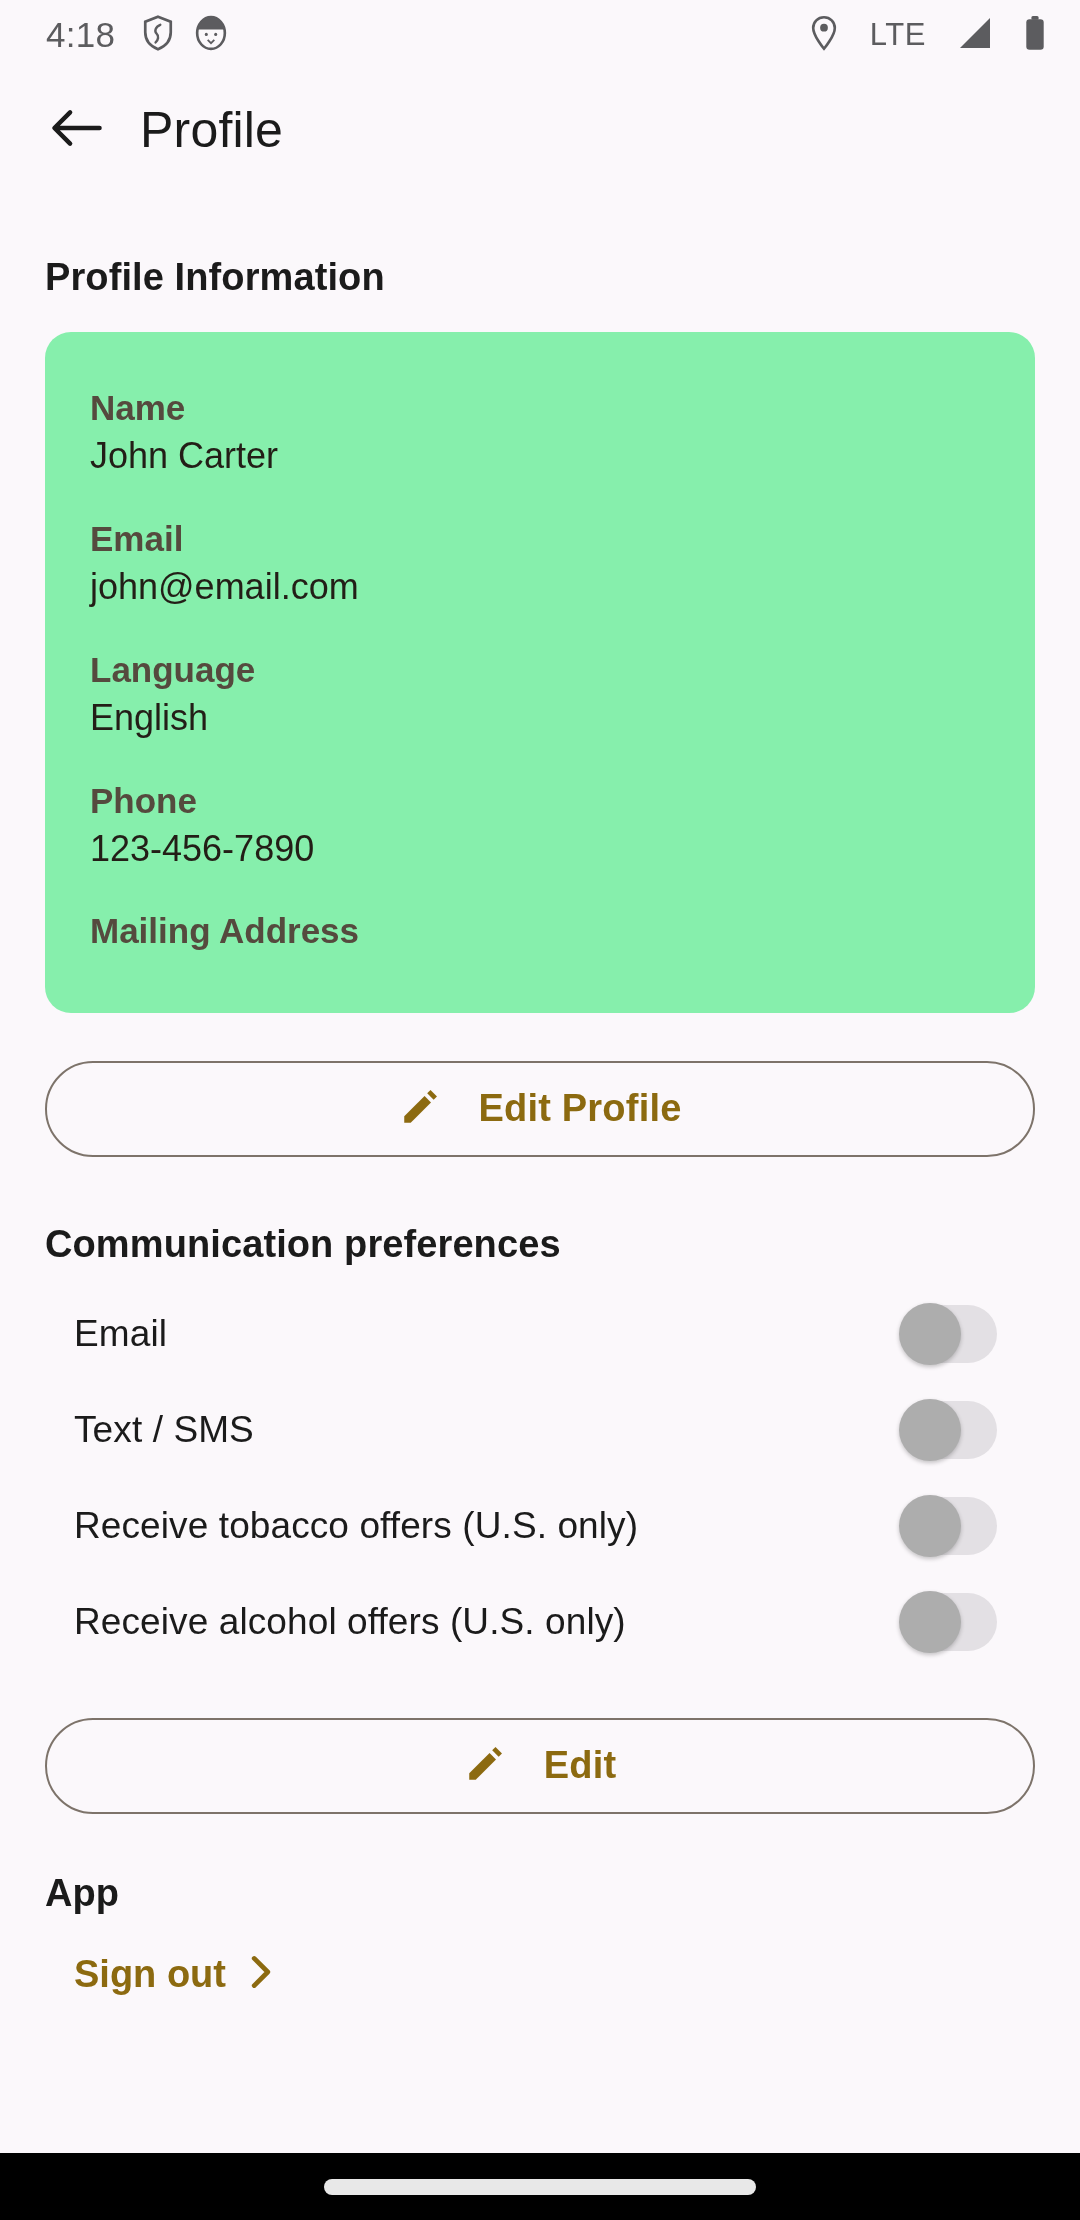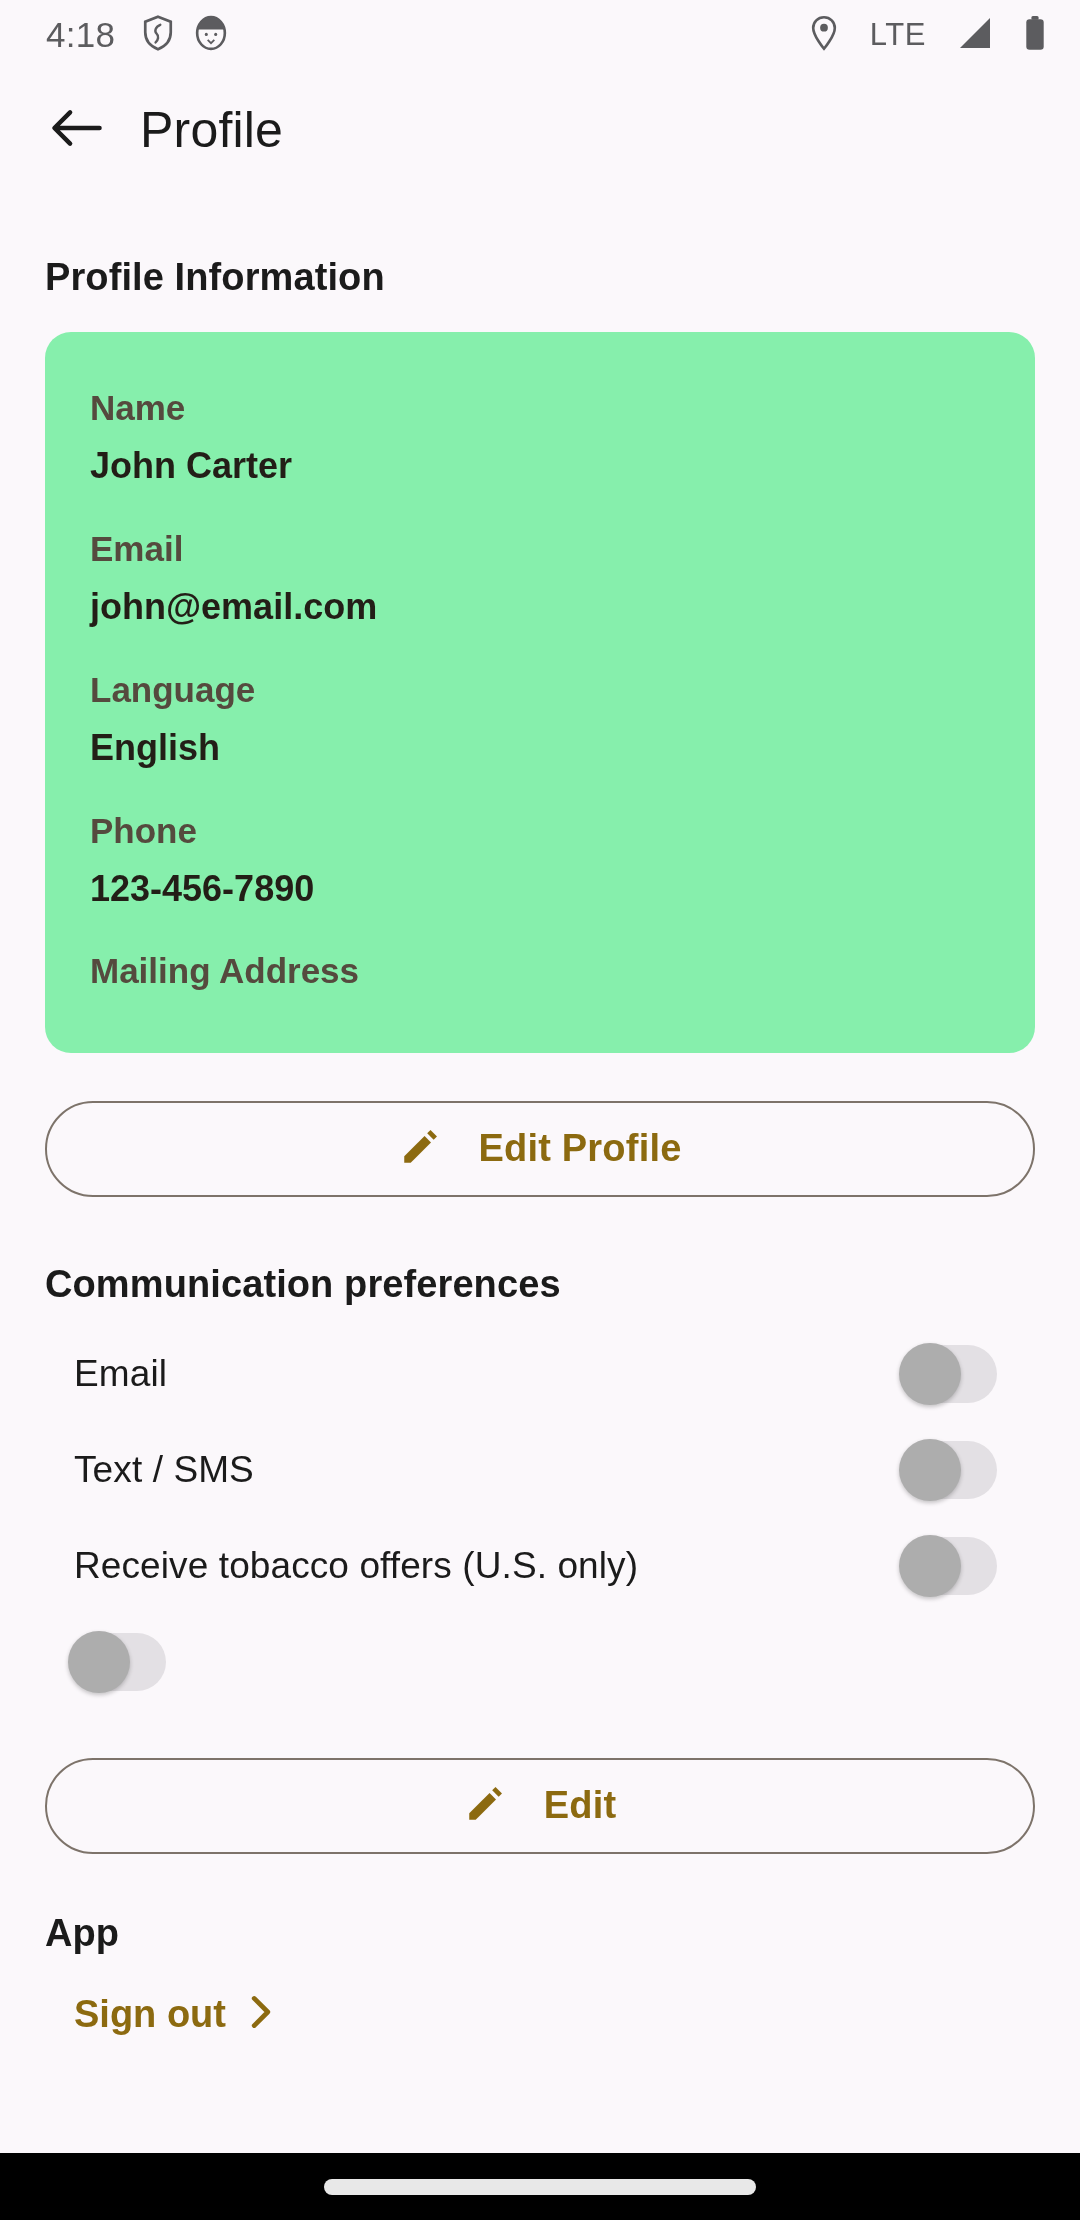--- a/index.html
+++ b/index.html
@@ -70,23 +70,23 @@
     border-radius:26px;
     padding:52px 45px 58px 45px;
   }
   .field { margin-bottom:34px; }
   .field:last-child { margin-bottom:0; }
   .field-label {
     font-size:35px; font-weight:700;
     color:#554A3E; line-height:1.35;
   }
   .field-value {
-    font-size:36px; font-weight:700;
+    font-size:36px; font-weight:400;
     color:#231E17; line-height:1.35;
-    margin-top:11px;
+    margin-top:1px;
   }
 
   
   .pill-btn {
     margin-top:48px;
     height:96px;
     width:100%;
     border:2px solid #7D736A;
     border-radius:50px;
     background:#FBF8FB;
@@ -277,20 +277,21 @@
 
       <div class="pref-row">
         <span class="pref-label">Receive tobacco offers (U.S. only)</span>
         <span class="switch">
           <span class="switch-track"></span>
           <span class="switch-thumb"></span>
         </span>
       </div>
 
       <div class="pref-row">
+        <span class="pref-label">Receive alcohol offers (U.S. only)</span>
         <span class="switch">
           <span class="switch-track"></span>
           <span class="switch-thumb"></span>
         </span>
       </div>
 
     </div>
 
     <div class="pill-btn">
       <span class="pencil">

